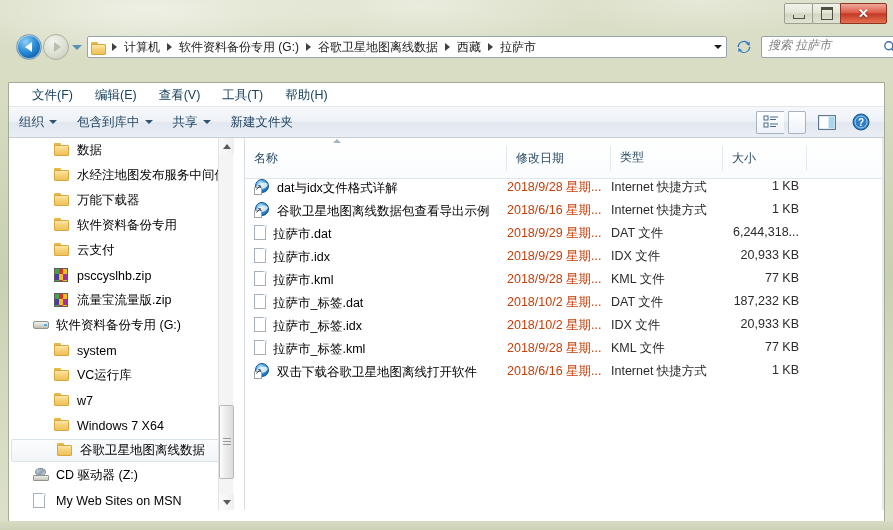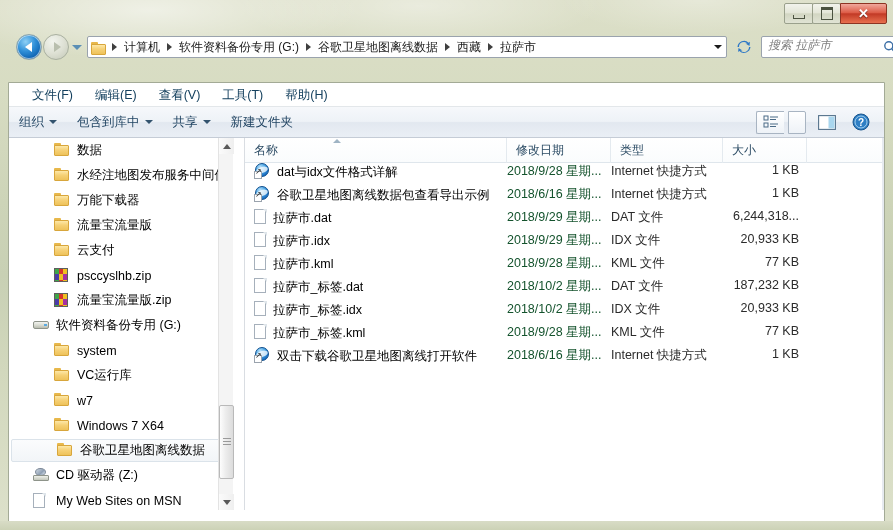--- a/index.html
+++ b/index.html
@@ -362,51 +362,51 @@
     position: absolute; left: 3px; top: 50%; margin-top: -4px; width: 8px; height: 8px;
     background: repeating-linear-gradient(to bottom, #9a9a9a 0 1px, transparent 1px 3px);
   }
   #nav-sep {
     position: absolute; right: 0; top: 0; width: 1px; height: 372px; background: #d9dde2;
   }
 
   
   #filepane { flex: 1; position: relative; background: #ffffff; overflow: hidden; }
   #colheader {
-    height: 25px; display: flex; align-items: center;
+    height: 41px; display: flex; align-items: center;
     background: linear-gradient(to bottom, #ffffff 0%, #fafcfd 100%);
     border-bottom: 1px solid #dfe6ec;
     position: relative;
   }
   .col {
     font-size: 12px; color: #2a4a63; height: 25px; line-height: 25px;
     border-right: 1px solid #e4eaef;
     padding-left: 9px; position: relative; flex: none;
     overflow: hidden; white-space: nowrap;
   }
   .col.c-name  { width: 262px; }
   .col.c-date  { width: 104px; }
-  .col.c-type  { width: 112px; }
+  .col.c-type  { width: 112px; font-family: Liberation Mono, monospace; }
   .col.c-size  { width: 84px; }
   .col.c-pad   { width: 60px; border-right: none; }
   #sort-ind {
     position: absolute; left: 88px; top: 1px;
     width: 0; height: 0;
     border-left: 4px solid transparent; border-right: 4px solid transparent;
     border-bottom: 4px solid #9fb4c4;
   }
 
   #filerows { position: relative; }
   .file-row {
     height: 23px; display: flex; align-items: flex-start;
     font-size: 12.5px; color: #000000; white-space: nowrap;
   }
   .f-name { width: 262px; display: flex; align-items: center; padding-left: 9px; overflow: hidden; flex: none; }
   .f-name .fico { margin-right: 6px; flex: none; }
-  .f-date { width: 104px; flex: none; color: #14532d; }
+  .f-date { width: 104px; flex: none; color: #c2410c; }
   .f-type { width: 112px; flex: none; color: #2b2b2b; }
   .f-size { width: 84px; flex: none; text-align: right; padding-right: 8px; color: #2b2b2b; }
 
   
   #pane-right-edge {
     position: absolute; right: 0; top: 0; width: 2px; height: 372px;
     background: #e6eaf0;
   }
 
   
@@ -586,21 +586,21 @@
             <span class="nav-label">水经注地图发布服务中间件 X3</span>
           </div>
 
           <div class="nav-row indent2">
             <span class="nav-ico"><span class="folder"><span class="tab"></span><span class="body"></span></span></span>
             <span class="nav-label">万能下载器</span>
           </div>
 
           <div class="nav-row indent2">
             <span class="nav-ico"><span class="folder"><span class="tab"></span><span class="body"></span></span></span>
-            <span class="nav-label">流量宝流量版</span>
+            <span class="nav-label">软件资料备份专用</span>
           </div>
 
           <div class="nav-row indent2">
             <span class="nav-ico"><span class="folder"><span class="tab"></span><span class="body"></span></span></span>
             <span class="nav-label">云支付</span>
           </div>
 
           <div class="nav-row indent2">
             <span class="nav-ico"><span class="rarico"></span></span>
             <span class="nav-label">psccyslhb.zip</span>

